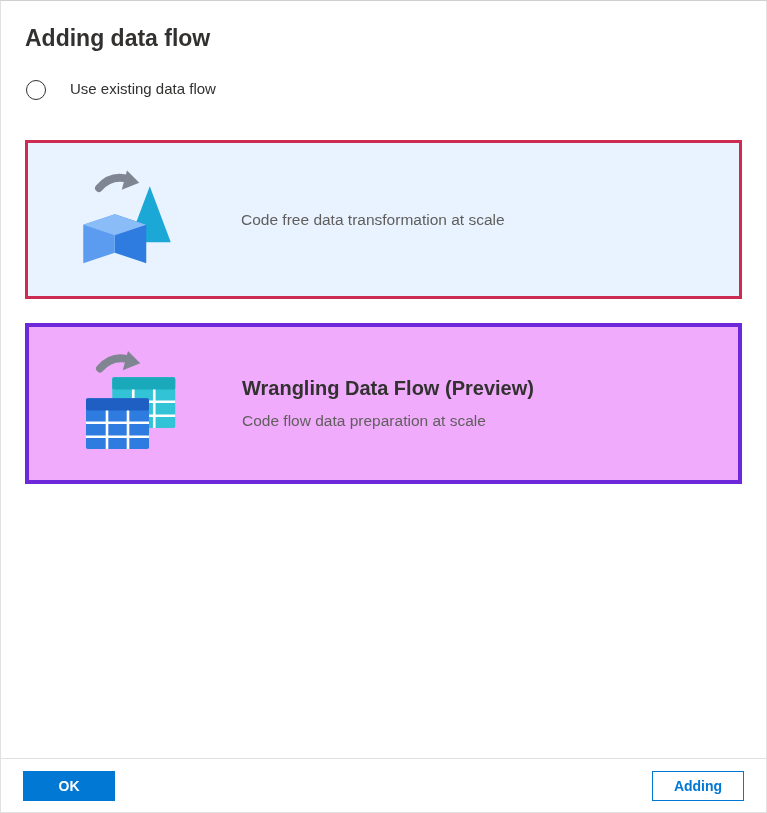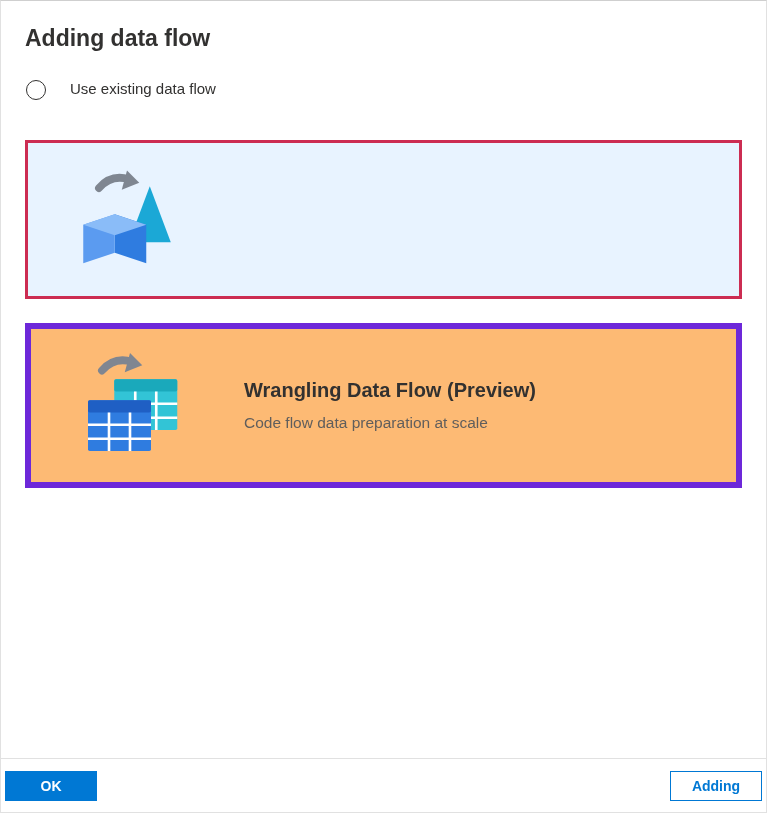--- a/index.html
+++ b/index.html
@@ -56,43 +56,43 @@
       left: 50%; top: 50%;
       transform: translate(-50%, -50%);
     }
 
     .cards { margin-top: 40px; }
     .card {
       display: flex;
       align-items: center;
       gap: 58px;
       padding: 24px 24px 24px 50px;
-      border: 6px solid #6d28d9;
+      border: 4px solid #6d28d9;
       min-height: 155px;
       margin-bottom: 24px;
       cursor: pointer;
-      background: #fdba74;
+      background: #f0abfc;
     }
     .card.selected {
       background: #e8f3ff;
       border: 3px solid #cc2c52;
     }
     .card-icon { width: 105px; height: 105px; flex-shrink: 0; }
     .card-icon svg { width: 100%; height: 100%; display: block; }
     .card-text { display: flex; flex-direction: column; gap: 12px; }
     .card-title { font-size: 20px; font-weight: 600; color: #323130; }
     .card-desc { font-size: 15.5px; color: #605e5c; font-weight: 400; }
 
     .footer {
       height: 54px;
       border-top: 1px solid #e1e1e1;
       display: flex;
       align-items: center;
       justify-content: space-between;
-      padding: 0 4px;
+      padding: 0 22px;
       flex-shrink: 0;
     }
     .btn {
       min-width: 92px;
       height: 30px;
       font-size: 14px;
       font-weight: 600;
       display: inline-flex;
       align-items: center;
       justify-content: center;
@@ -135,20 +135,21 @@
             <polygon points="56,4 70,18 50,26" fill="#7f8691"></polygon>
 
             <polygon points="82,22 106,86 58,86" fill="#1ba8d6"></polygon>
 
             <polygon points="42,54 78,66 78,110 42,98" fill="#2f7ce0"></polygon>
             <polygon points="42,54 6,66 6,110 42,98" fill="#5b9bf0"></polygon>
             <polygon points="6,66 42,54 78,66 42,78" fill="#8abcf8"></polygon>
           </svg>
         </div>
         <div class="card-text">
+          <div class="card-desc">Code free data transformation at scale</div>
         </div>
       </div>
 
       <div class="card">
         <div class="card-icon">
           <svg viewBox="0 0 120 120">
 
             <path d="M24 20 q14 -16 34 -10" fill="none" stroke="#7f8691" stroke-width="9" stroke-linecap="round"></path>
             <polygon points="56,0 70,14 50,22" fill="#7f8691"></polygon>
 

